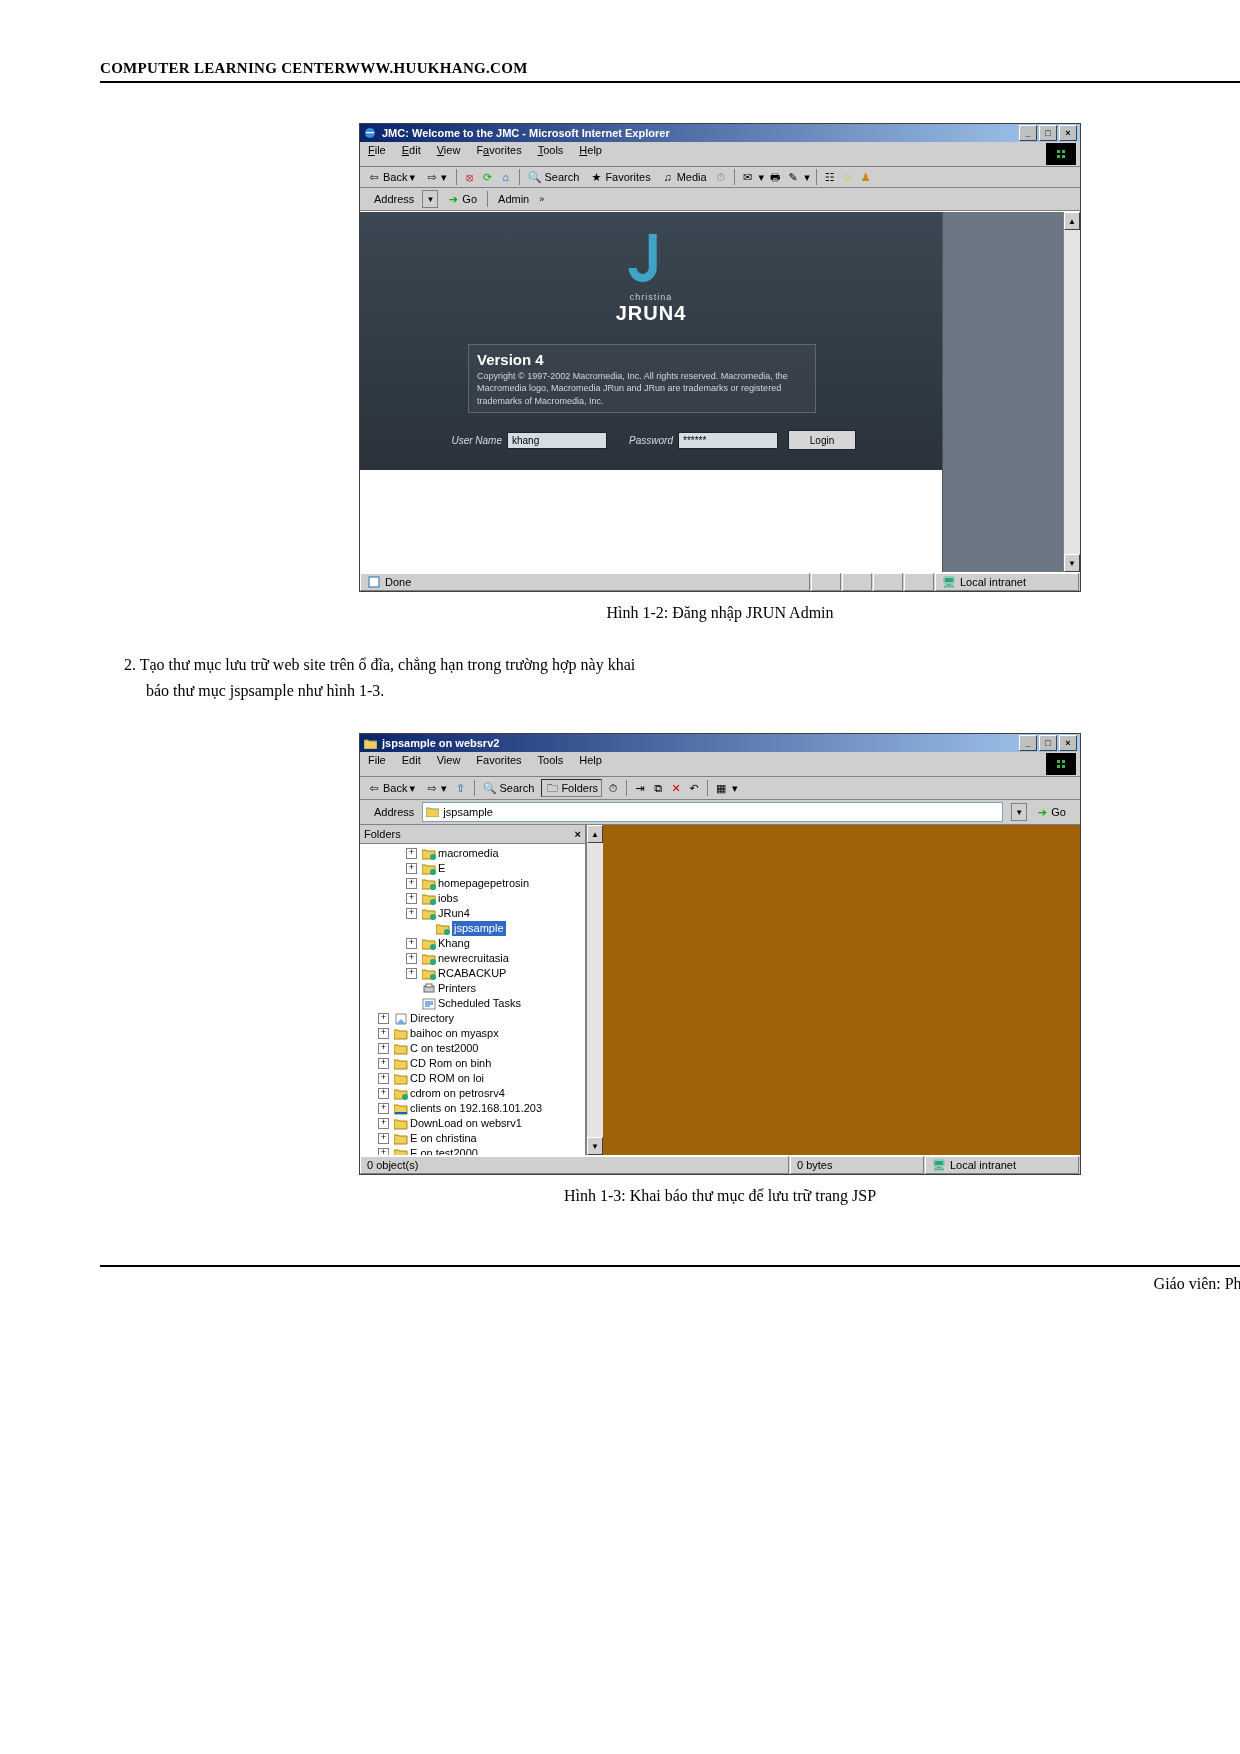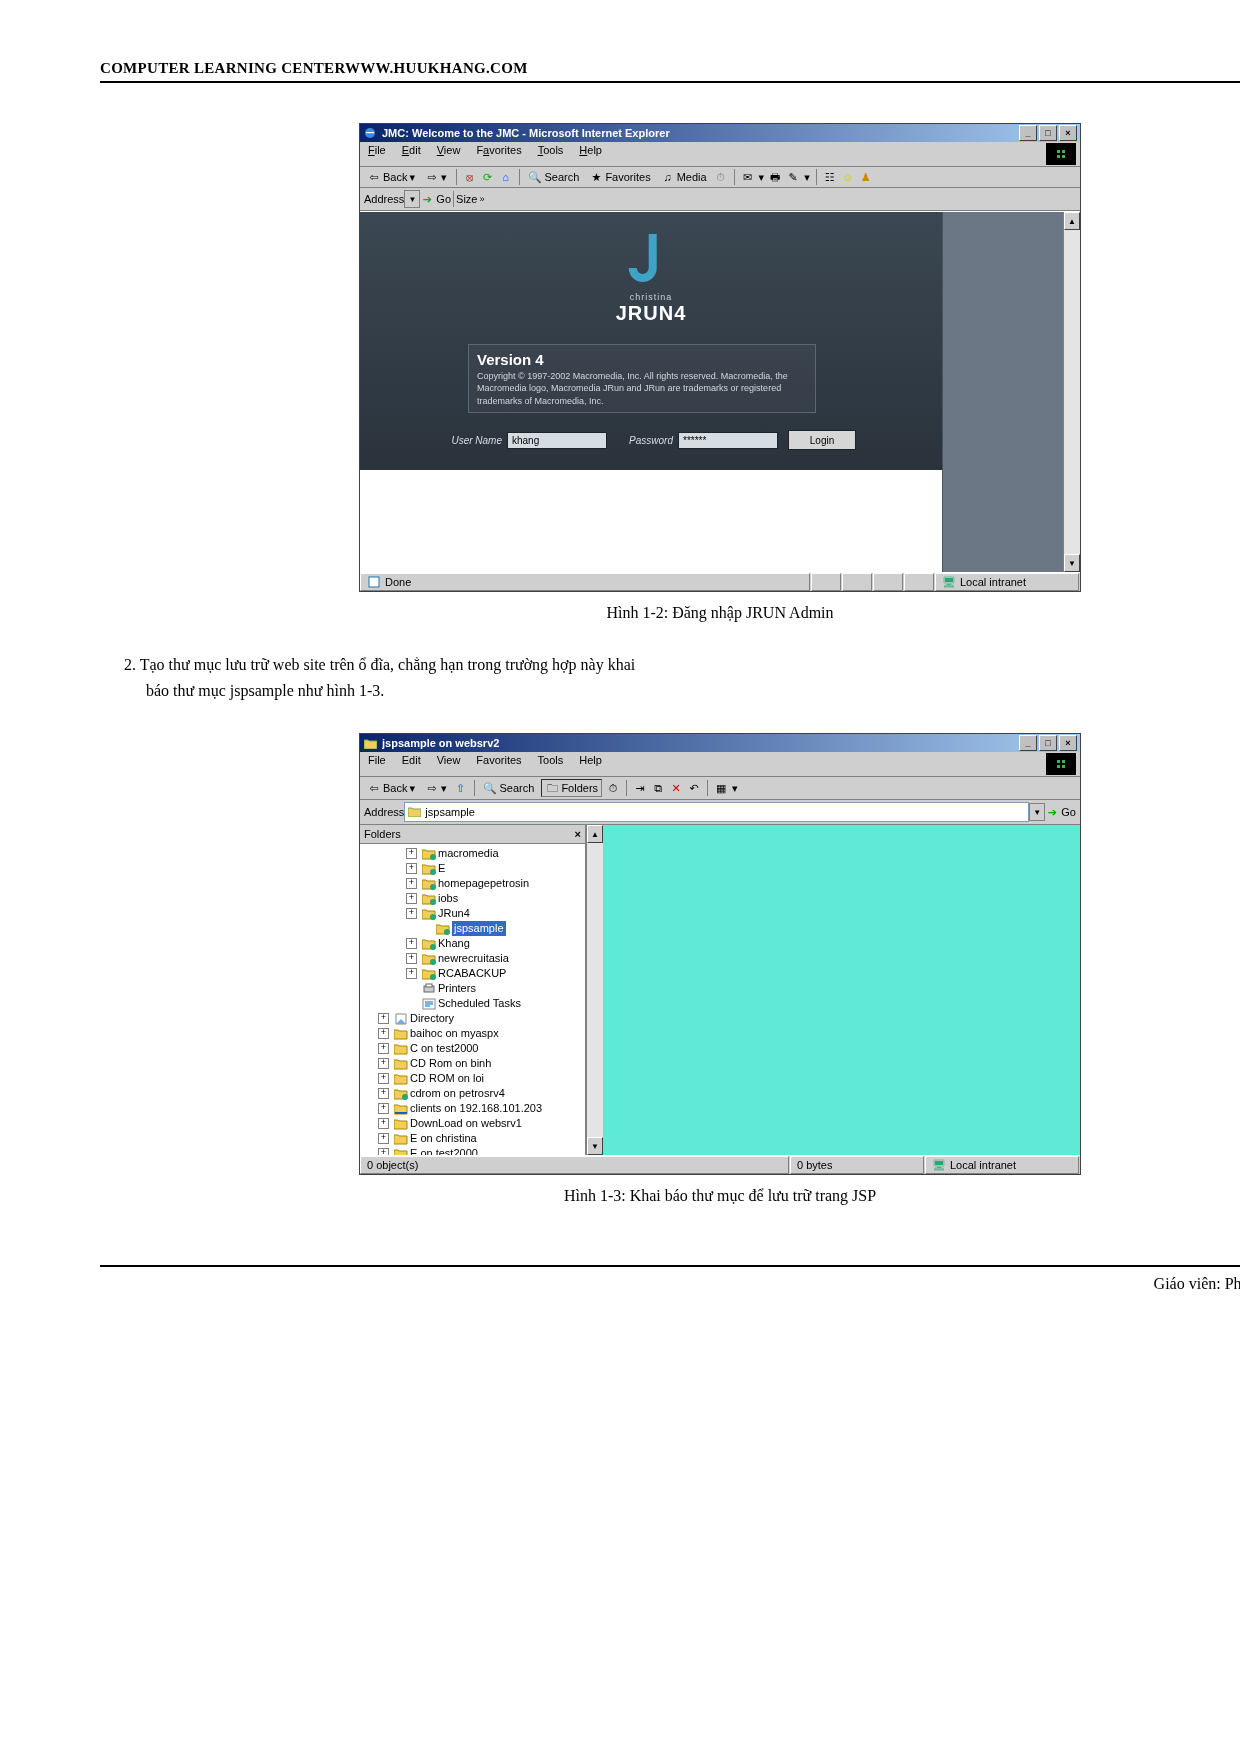--- a/index.html
+++ b/index.html
@@ -43,21 +43,21 @@
     text-align: right;
     font-size: 16px;
     padding-top: 8px;
   }
 
   
   .win {
     width: 720px;
     margin: 0 auto;
     border: 1px solid #404040;
-    background: #5eead4;
+    background: #a16207;
     font-family: Tahoma, Verdana, sans-serif;
     font-size: 11px;
     color: #000;
   }
   .titlebar {
     height: 18px;
     background: linear-gradient(to right, #0a246a, #a6caf0);
     color: #fff;
     display: flex;
     align-items: center;
@@ -90,21 +90,21 @@
   }
   .tsep { width:1px;height:16px;background:#808080;margin:0 2px;}
   .tbtn {
     display:flex;align-items:center;gap:2px;padding:1px 3px;
   }
   .glyph {
     width:14px;height:14px;display:flex;align-items:center;justify-content:center;
     font-size:11px;line-height:1;
   }
   .addrbar {
-    background:#cfcfcf;padding:2px 4px;display:flex;align-items:center;gap:0;
+    background:#cfcfcf;padding:2px 14px;display:flex;align-items:center;gap:8px;
     border-bottom:1px solid #808080;font-size:11px;
   }
   .addr-input {
     flex:1;height:18px;border:1px solid #7f9db9;background:#fff;
     display:flex;align-items:center;padding:0 3px;gap:4px;font-size:11px;
   }
   .addr-drop { width:14px;height:16px;background:#cfcfcf;border:1px solid #808080;display:flex;align-items:center;justify-content:center;font-size:8px;}
   .go-btn { display:flex;align-items:center;gap:2px;font-size:11px;}
 
   
@@ -274,21 +274,21 @@
       <span class="glyph" style="color:#c80">♟</span>
     </div>
     <div class="addrbar">
       <span>Address</span>
       <span class="addr-drop">▼</span>
       <span class="go-btn">
           <span class="glyph" style="color:#0a0">➔</span>
           <span>Go</span>
         </span>
       <span class="tsep"></span>
-      <span>Size</span>
+      <span>Admin</span>
         <span style="font-size:9px;margin-left:2px">»</span>
     </div>
 
     <div class="fig12-viewport">
       <div class="fig12-content">
         <div class="fig12-dark"></div>
         <div class="fig12-spacer"></div>
         <div class="fig12-logo">
           <div class="fig12-j">
             <svg viewBox="0 0 48 60">

